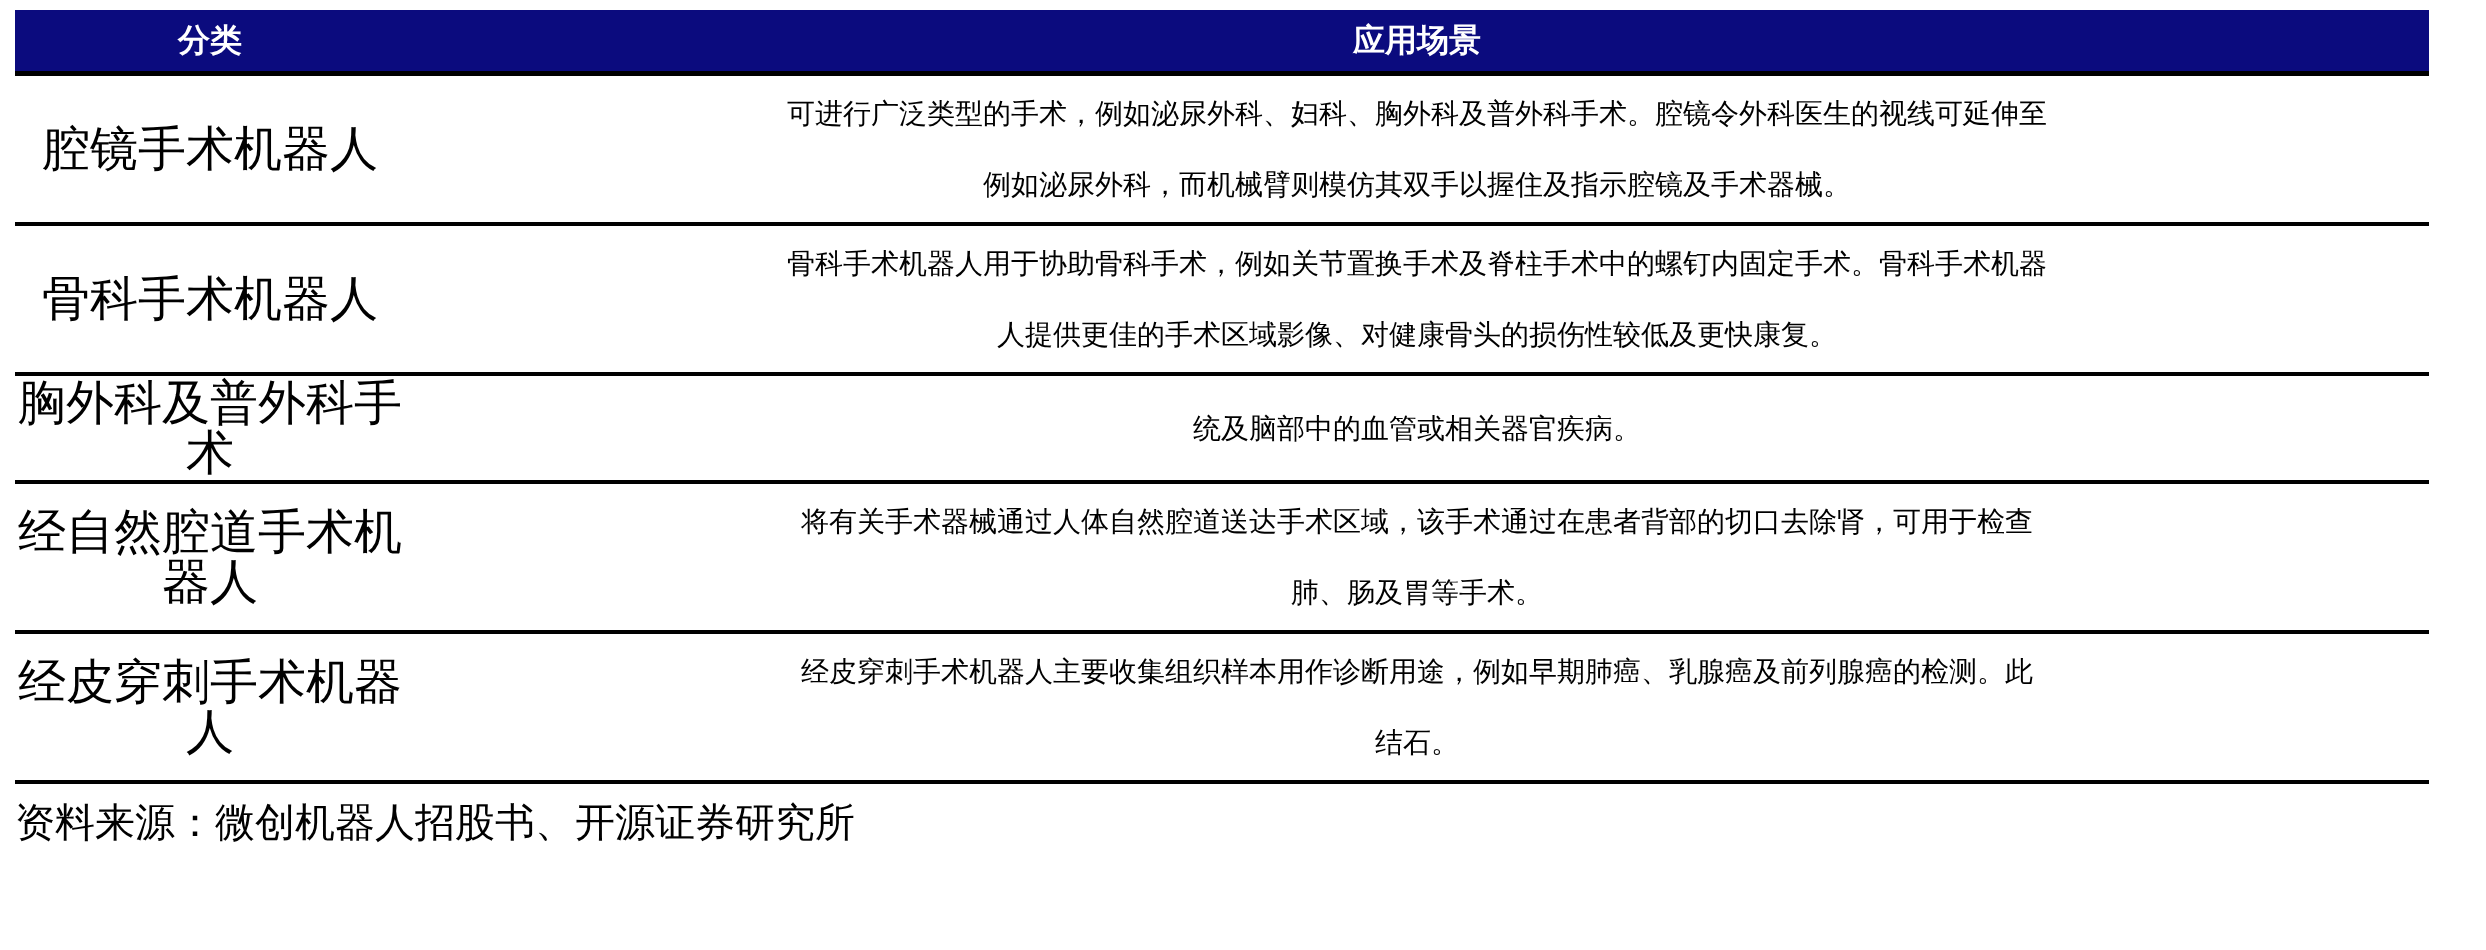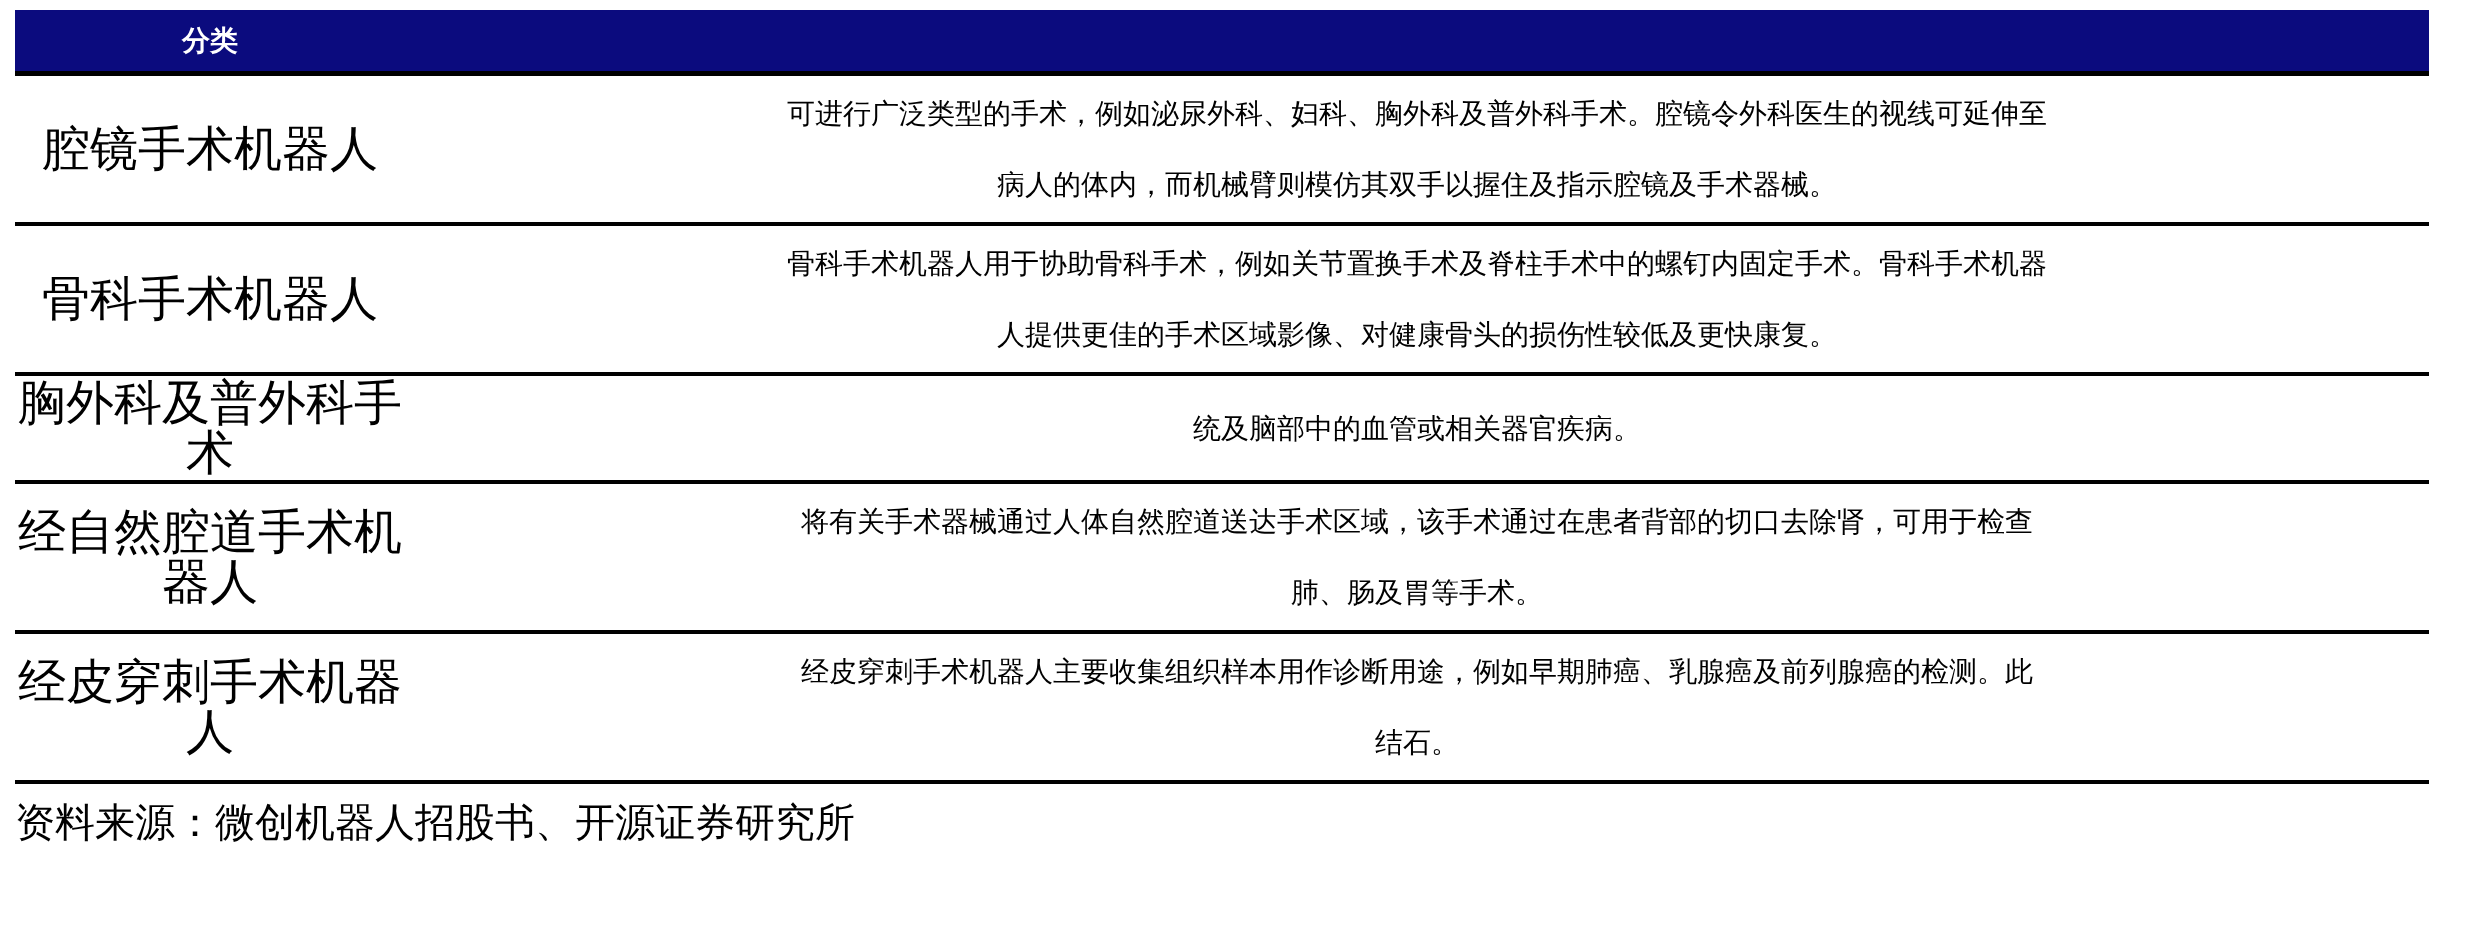--- a/index.html
+++ b/index.html
@@ -18,21 +18,21 @@
     left: 15px;
     top: 10px;
     width: 2414px;
   }
   .thead {
     display: flex;
     height: 66px;
     background: var(--header-bg, #0b0b7e);
     color: #ffffff;
     font-weight: bold;
-    font-size: 28px;
+    font-size: 32px;
     border-bottom: 5px solid #000000;
   }
   .th-category {
     width: 390px;
     flex: none;
     display: flex;
     align-items: center;
     justify-content: center;
   }
   .th-scenario {
@@ -78,27 +78,28 @@
     text-align: left;
   }
 </style>
 </head>
 <body>
 
 <div class="table-wrap">
 
   <div class="thead">
     <div class="th-category">分类</div>
+    <div class="th-scenario">应用场景</div>
   </div>
 
   <div class="trow">
     <div class="td-category">腔镜手术机器人</div>
     <div class="td-scenario">
       <div class="scenario-line">可进行广泛类型的手术，例如泌尿外科、妇科、胸外科及普外科手术。腔镜令外科医生的视线可延伸至</div>
-      <div class="scenario-line">病人的体内，而机械臂则模仿其双手以握住及指示腔镜及手术器械。</div>
+      <div class="scenario-line">例如泌尿外科，而机械臂则模仿其双手以握住及指示腔镜及手术器械。</div>
     </div>
   </div>
 
   <div class="trow">
     <div class="td-category">骨科手术机器人</div>
     <div class="td-scenario">
       <div class="scenario-line">骨科手术机器人用于协助骨科手术，例如关节置换手术及脊柱手术中的螺钉内固定手术。骨科手术机器</div>
       <div class="scenario-line">人提供更佳的手术区域影像、对健康骨头的损伤性较低及更快康复。</div>
     </div>
   </div>

